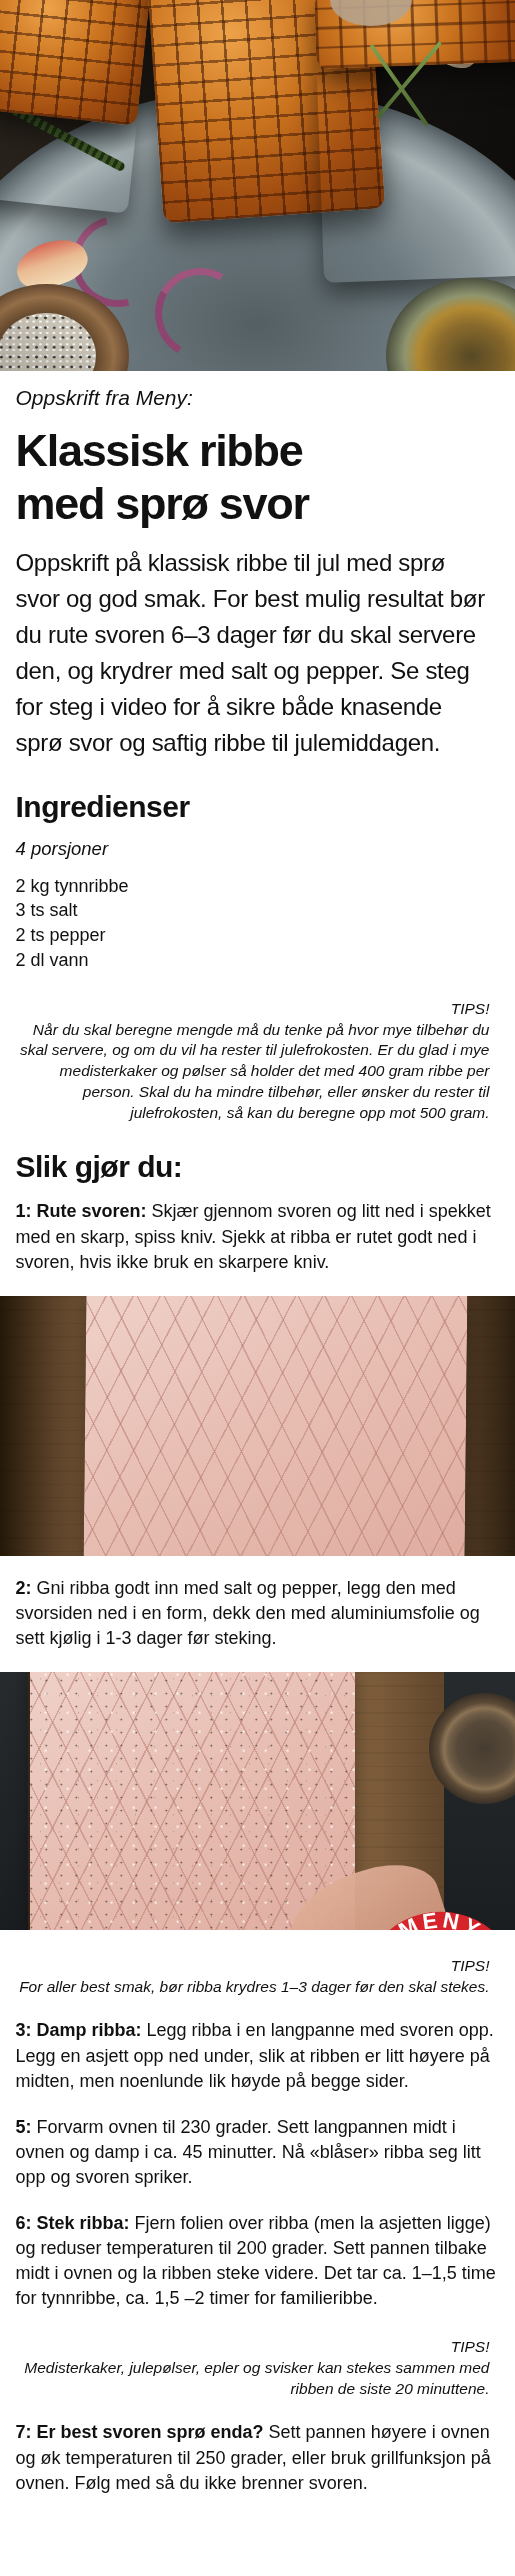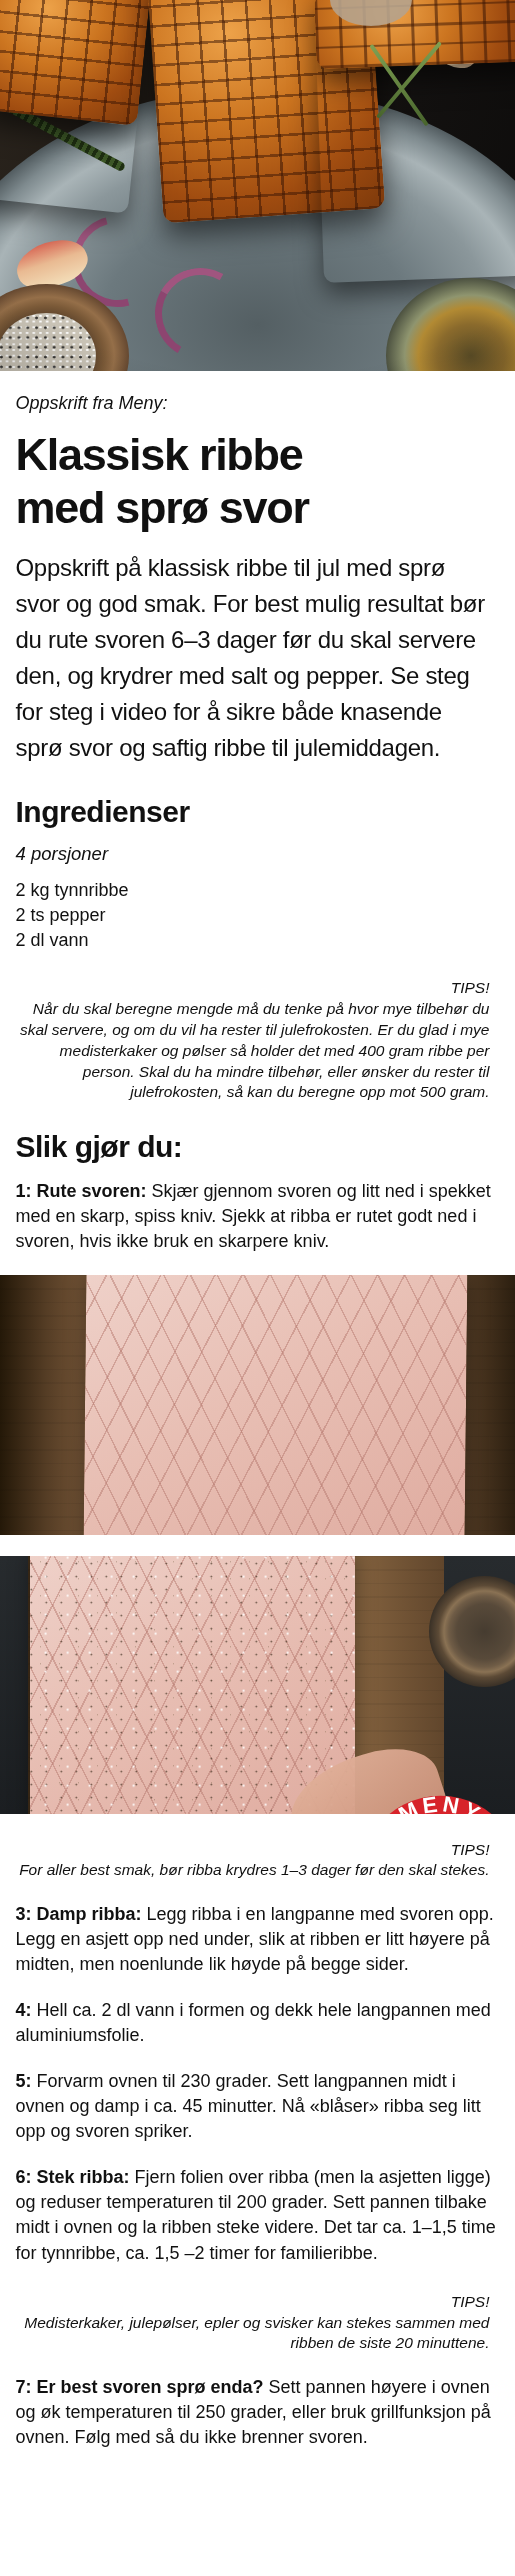--- a/index.html
+++ b/index.html
@@ -1,20 +1,20 @@
 <!DOCTYPE html>
 <html lang="no" style="font-size:8.2px"><head>
 <meta charset="utf-8">
 <style>
   html,body{margin:0;padding:0;background:#fff;}
   body{width:515px;font-family:"Liberation Sans","DejaVu Sans",sans-serif;color:#111;}
   .content{padding:0 15.5px;}
 
   
-  .kicker{font-style:italic;font-size:18px;line-height:1.2;margin:22px 0 0;}
+  .kicker{font-style:italic;font-size:21px;line-height:1.2;margin:14px 0 0;}
   h1{font-size:45px;line-height:1.18;font-weight:700;letter-spacing:-1.3px;margin:13.4px 0 0;max-width:330px;}
   .lead{font-size:24px;line-height:1.5;letter-spacing:-0.3px;margin:15.5px 0 0;max-width:479px;}
   h2{font-size:30px;line-height:1.15;font-weight:700;letter-spacing:-0.5px;margin:29px 0 0;}
   h2.steps-h{margin-top:27px;}
   .servings{font-style:italic;font-size:18.5px;margin:13.4px 0 0;}
   ul.ingredients{list-style:none;margin:13.4px 0 0;padding:0;}
   ul.ingredients li{font-size:18px;line-height:1.38;}
   .tip{margin:26px 0 0;font-style:italic;font-size:15.5px;line-height:1.34;max-width:474px;text-align:right;}
   .tip p{margin:0;}
   .step{font-size:18px;line-height:1.4;margin:20.6px 0 0;max-width:489px;}
@@ -106,20 +106,21 @@
 
   <div class="content">
     <p class="kicker">Oppskrift fra Meny:</p>
     <h1>Klassisk ribbe med sprø svor</h1>
     <p class="lead">Oppskrift på klassisk ribbe til jul med sprø svor og god smak. For best mulig resultat bør du rute svoren 6–3 dager før du skal servere den, og krydrer med salt og pepper. Se steg for steg i video for å sikre både knasende sprø svor og saftig ribbe til julemiddagen.</p>
 
     <h2>Ingredienser</h2>
     <p class="servings">4 porsjoner</p>
     <ul class="ingredients">
       <li>2 kg tynnribbe</li>
+      <li>3 ts salt</li>
       <li>2 ts pepper</li>
       <li>2 dl vann</li>
     </ul>
 
     <div class="tip">
       <p>TIPS!</p>
       <p>Når du skal beregne mengde må du tenke på hvor mye tilbehør du skal servere, og om du vil ha rester til julefrokosten. Er du glad i mye medisterkaker og pølser så holder det med 400 gram ribbe per person. Skal du ha mindre tilbehør, eller ønsker du rester til julefrokosten, så kan du beregne opp mot 500 gram.</p>
     </div>
 
     <h2 class="steps-h">Slik gjør du:</h2>
@@ -127,20 +128,26 @@
     <p class="step first">
       <strong>1: Rute svoren:</strong>
       <span>Skjær gjennom svoren og litt ned i spekket med en skarp, spiss kniv. Sjekk at ribba er rutet godt ned i svoren, hvis ikke bruk en skarpere kniv.</span>
     </p>
   </div>
 
   <div class="img board board1" role="img" aria-label="scored-pork-rind-on-wooden-board">
     <div class="scored slab1"></div>
   </div>
 
+  <div class="content">
+    <p class="step">
+      <strong>2:</strong>
+      <span>Gni ribba godt inn med salt og pepper, legg den med svorsiden ned i en form, dekk den med aluminiumsfolie og sett kjølig i 1-3 dager før steking.</span>
+    </p>
+  </div>
 
   <div class="img board board2" role="img" aria-label="pork-rind-rubbed-with-salt-and-pepper">
     <div class="slate left"></div>
     <div class="slate right"></div>
     <div class="pepper-bowl"></div>
     <div class="scored slab2">
       <div class="speckle"></div>
     </div>
     <div class="hand"></div>
     <svg class="meny-logo" width="121" height="72" viewBox="0 0 240 140" xmlns="http://www.w3.org/2000/svg">
@@ -156,24 +163,20 @@
     <div class="tip">
       <p>TIPS!</p>
       <p>For aller best smak, bør ribba krydres 1–3 dager før den skal stekes.</p>
     </div>
 
     <p class="step">
       <strong>3: Damp ribba:</strong>
       <span>Legg ribba i en langpanne med svoren opp. Legg en asjett opp ned under, slik at ribben er litt høyere på midten, men noenlunde lik høyde på begge sider.</span>
     </p>
     <p class="step">
-      <strong>4:</strong>
-      <span>Hell ca. 2 dl vann i formen og dekk hele langpannen med aluminiumsfolie.</span>
-    </p>
-    <p class="step">
       <strong>5:</strong>
       <span>Forvarm ovnen til 230 grader. Sett langpannen midt i ovnen og damp i ca. 45 minutter. Nå «blåser» ribba seg litt opp og svoren spriker.</span>
     </p>
     <p class="step">
       <strong>6: Stek ribba:</strong>
       <span>Fjern folien over ribba (men la asjetten ligge) og reduser temperaturen til 200 grader. Sett pannen tilbake midt i ovnen og la ribben steke videre. Det tar ca. 1–1,5 time for tynnribbe, ca. 1,5 –2 timer for familieribbe.</span>
     </p>
 
     <div class="tip">
       <p>TIPS!</p>

